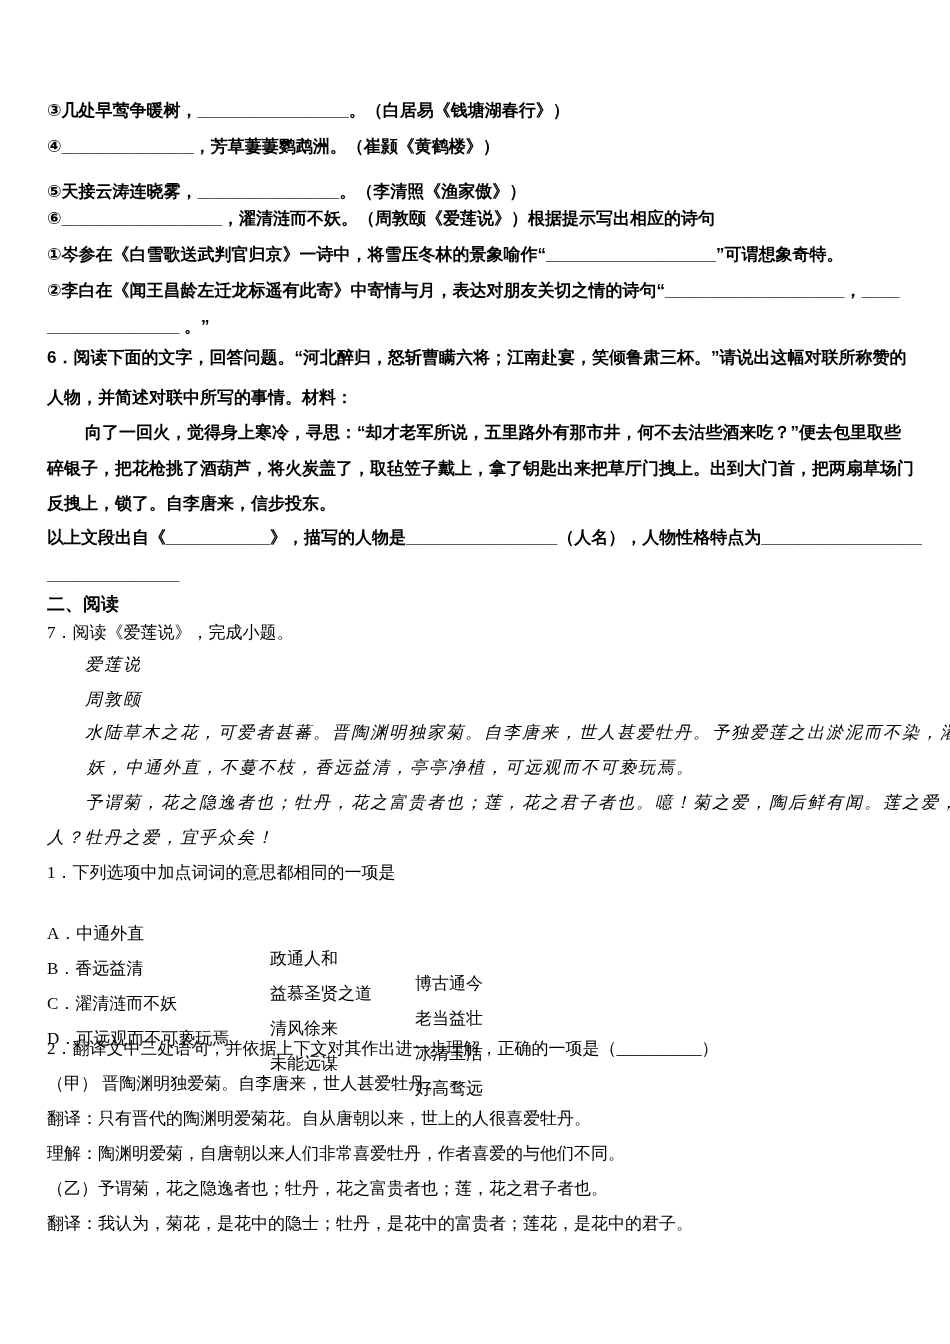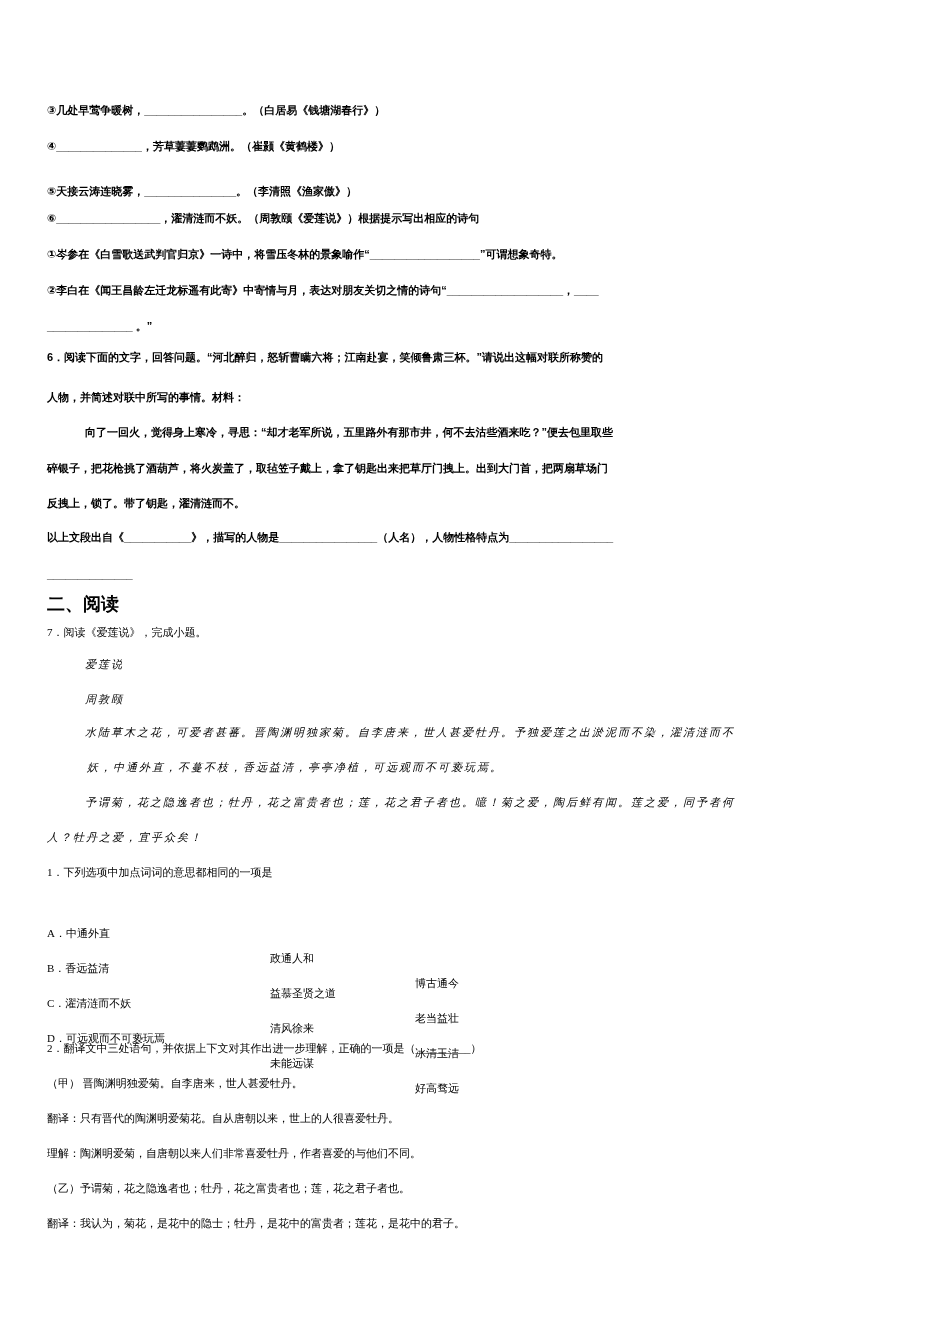--- a/index.html
+++ b/index.html
@@ -6,21 +6,21 @@
   .page {
     position:relative;
     width:950px;
     height:1344px;
     background:#ffffff;
     overflow:hidden;
     color:#000000;
   }
   .line {
     position:absolute;
-    font-size:11px;
+    font-size:17px;
     line-height:25px;
     white-space:pre;
     color:#000000;
   }
   
   .b {
     font-family:"Liberation Sans","DejaVu Sans",sans-serif;
     font-weight:bold;
   }
   
@@ -51,21 +51,21 @@
   <div class="line b" style="left:47px; top:170px;margin-top:9px;">⑤天接云涛连晓雾，_______________。（李清照《渔家傲》）</div>
   <div class="line b" style="left:47px; top:206px;">⑥_________________，濯清涟而不妖。（周敦颐《爱莲说》）根据提示写出相应的诗句</div>
   <div class="line b" style="left:47px; top:242px;">①岑参在《白雪歌送武判官归京》一诗中，将雪压冬林的景象喻作“__________________”可谓想象奇特。</div>
   <div class="line b" style="left:47px; top:278px;">②李白在《闻王昌龄左迁龙标遥有此寄》中寄情与月，表达对朋友关切之情的诗句“___________________，____</div>
   <div class="line b" style="left:47px; top:314px;">______________ 。”</div>
 
   <div class="line b" style="left:47px; top:345px;">6．阅读下面的文字，回答问题。“河北醉归，怒斩曹瞒六将；江南赴宴，笑倾鲁肃三杯。”请说出这幅对联所称赞的</div>
   <div class="line b" style="left:47px; top:385px;">人物，并简述对联中所写的事情。材料：</div>
   <div class="line b" style="left:85px; top:420px;">向了一回火，觉得身上寒冷，寻思：“却才老军所说，五里路外有那市井，何不去沽些酒来吃？”便去包里取些</div>
   <div class="line b" style="left:47px; top:456px;">碎银子，把花枪挑了酒葫芦，将火炭盖了，取毡笠子戴上，拿了钥匙出来把草厅门拽上。出到大门首，把两扇草场门</div>
-  <div class="line b" style="left:47px; top:491px;">反拽上，锁了。带了钥匙，濯清涟而不。</div>
+  <div class="line b" style="left:47px; top:491px;">反拽上，锁了。自李唐来，信步投东。</div>
   <div class="line b" style="left:47px; top:505px;margin-top:20px;">以上文段出自《___________》，描写的人物是________________（人名），人物性格特点为_________________</div>
   <div class="line b" style="left:47px; top:562px;">______________</div>
 
   <div class="line heading" style="left:47px; top:592px;">二、阅读</div>
   <div class="line r" style="left:47px; top:620px;">7．阅读《爱莲说》，完成小题。</div>
 
   <div class="line k" style="left:85px; top:652px;">爱莲说</div>
   <div class="line k" style="left:85px; top:687px;">周敦颐</div>
   <div class="line k" style="left:85px; top:720px;">水陆草木之花，可爱者甚蕃。晋陶渊明独家菊。自李唐来，世人甚爱牡丹。予独爱莲之出淤泥而不染，濯清涟而不</div>
   <div class="line k" style="left:47px; top:755px;margin-left:40px;">妖，中通外直，不蔓不枝，香远益清，亭亭净植，可远观而不可亵玩焉。</div>

